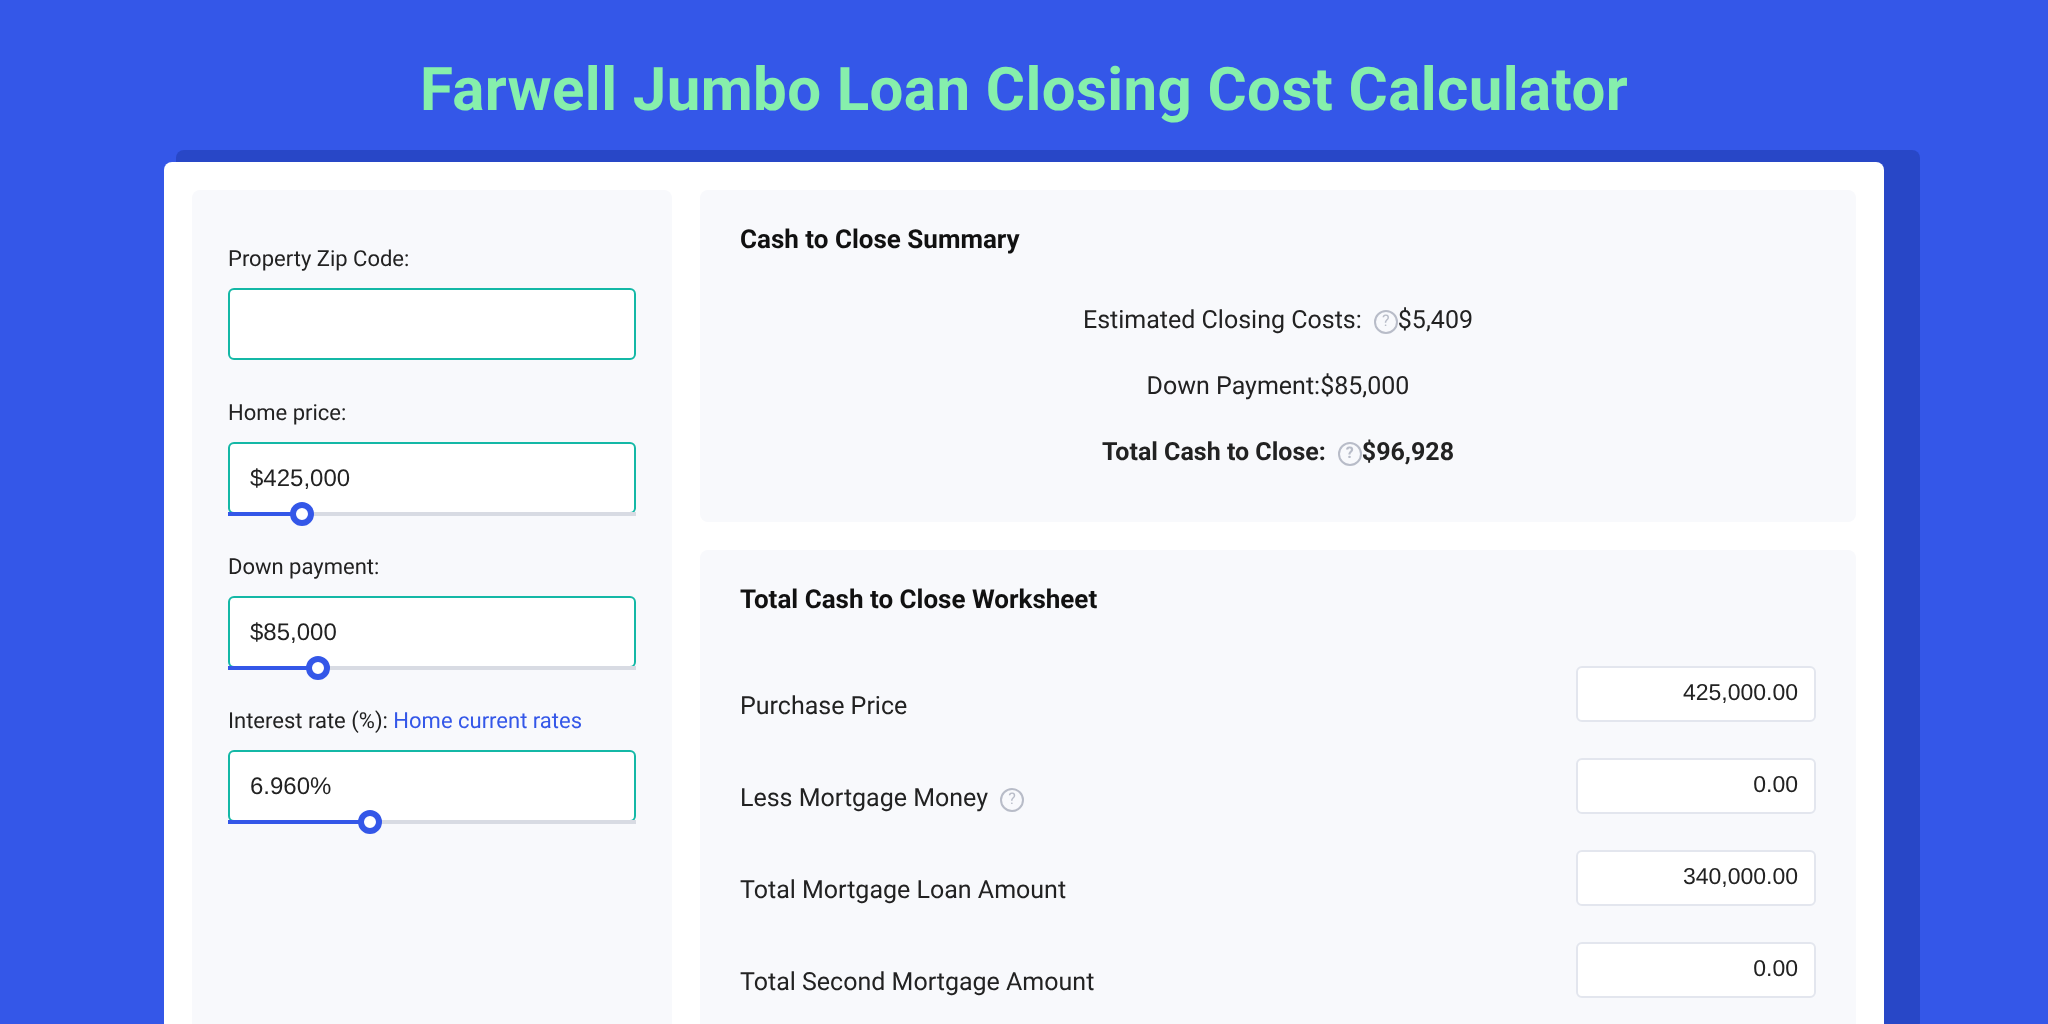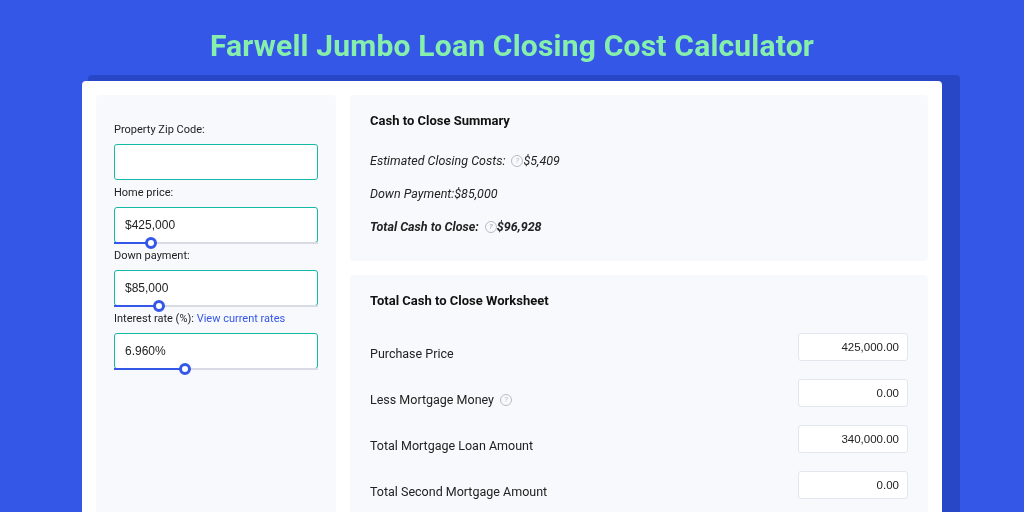--- a/index.html
+++ b/index.html
@@ -38,21 +38,21 @@
     padding: 14px;
     gap: 14px;
   }
   
   .left {
     width: 240px;
     background: #f8f9fc;
     border-radius: 4px;
     padding: 28px 18px 18px 18px;
   }
-  .field { margin-bottom: 6px; }
+  .field { margin-bottom: 20px; }
   .label {
     font-size: 11px;
     color: #222;
     margin-bottom: 8px;
     display: block;
   }
   .text-input {
     width: 100%;
     height: 36px;
     border: 1px solid #14b8a6;
@@ -96,26 +96,25 @@
     padding: 18px 20px;
   }
   .panel-title {
     font-size: 13px;
     font-weight: 700;
     color: #111;
     margin-bottom: 16px;
   }
   .line {
     display: flex;
-    justify-content: flex-start;
+    justify-content: center;
     align-items: center;
     font-size: 12.5px;
     color: #222;
     padding: 9px 0;
-    font-style: italic;
   }
   .line .lbl { display: flex; align-items: center; gap: 6px; }
   .line.bold { font-weight: 700; }
   .help {
     width: 12px; height: 12px;
     border: 1px solid #b8bcc8;
     border-radius: 50%;
     display: inline-flex;
     align-items: center;
     justify-content: center;
@@ -126,21 +125,21 @@
   .ws-line {
     display: flex;
     justify-content: space-between;
     align-items: flex-end;
     font-size: 12.5px;
     color: #222;
     padding: 9px 0;
   }
   .ws-line .lbl { display: flex; align-items: center; gap: 6px; }
   .ws-input {
-    width: 110px;
+    width: 120px;
     height: 28px;
     border: 1px solid #e3e6ee;
     background: #fff;
     border-radius: 3px;
     padding: 0 8px;
     font-size: 11.5px;
     color: #222;
     text-align: right;
   }
 </style>
@@ -178,21 +177,21 @@
             <div class="slider-track"></div>
             <div class="slider-fill" style="width:22%"></div>
             <div class="slider-thumb" style="left:22%"></div>
           </div>
         </div>
       </div>
 
       <div class="field">
         <label class="label">
           <span>Interest rate (%):</span>
-          <a href="#" class="link">View current rates</a>
+          <a href="#" class="link">Home current rates</a>
         </label>
         <div class="slider-wrap">
           <input class="text-input" value="6.960%" style="">
           <div class="slider-track"></div>
           <div class="slider-fill" style="width:35%"></div>
           <div class="slider-thumb" style="left:35%"></div>
         </div>
       </div>
 
     </div>

